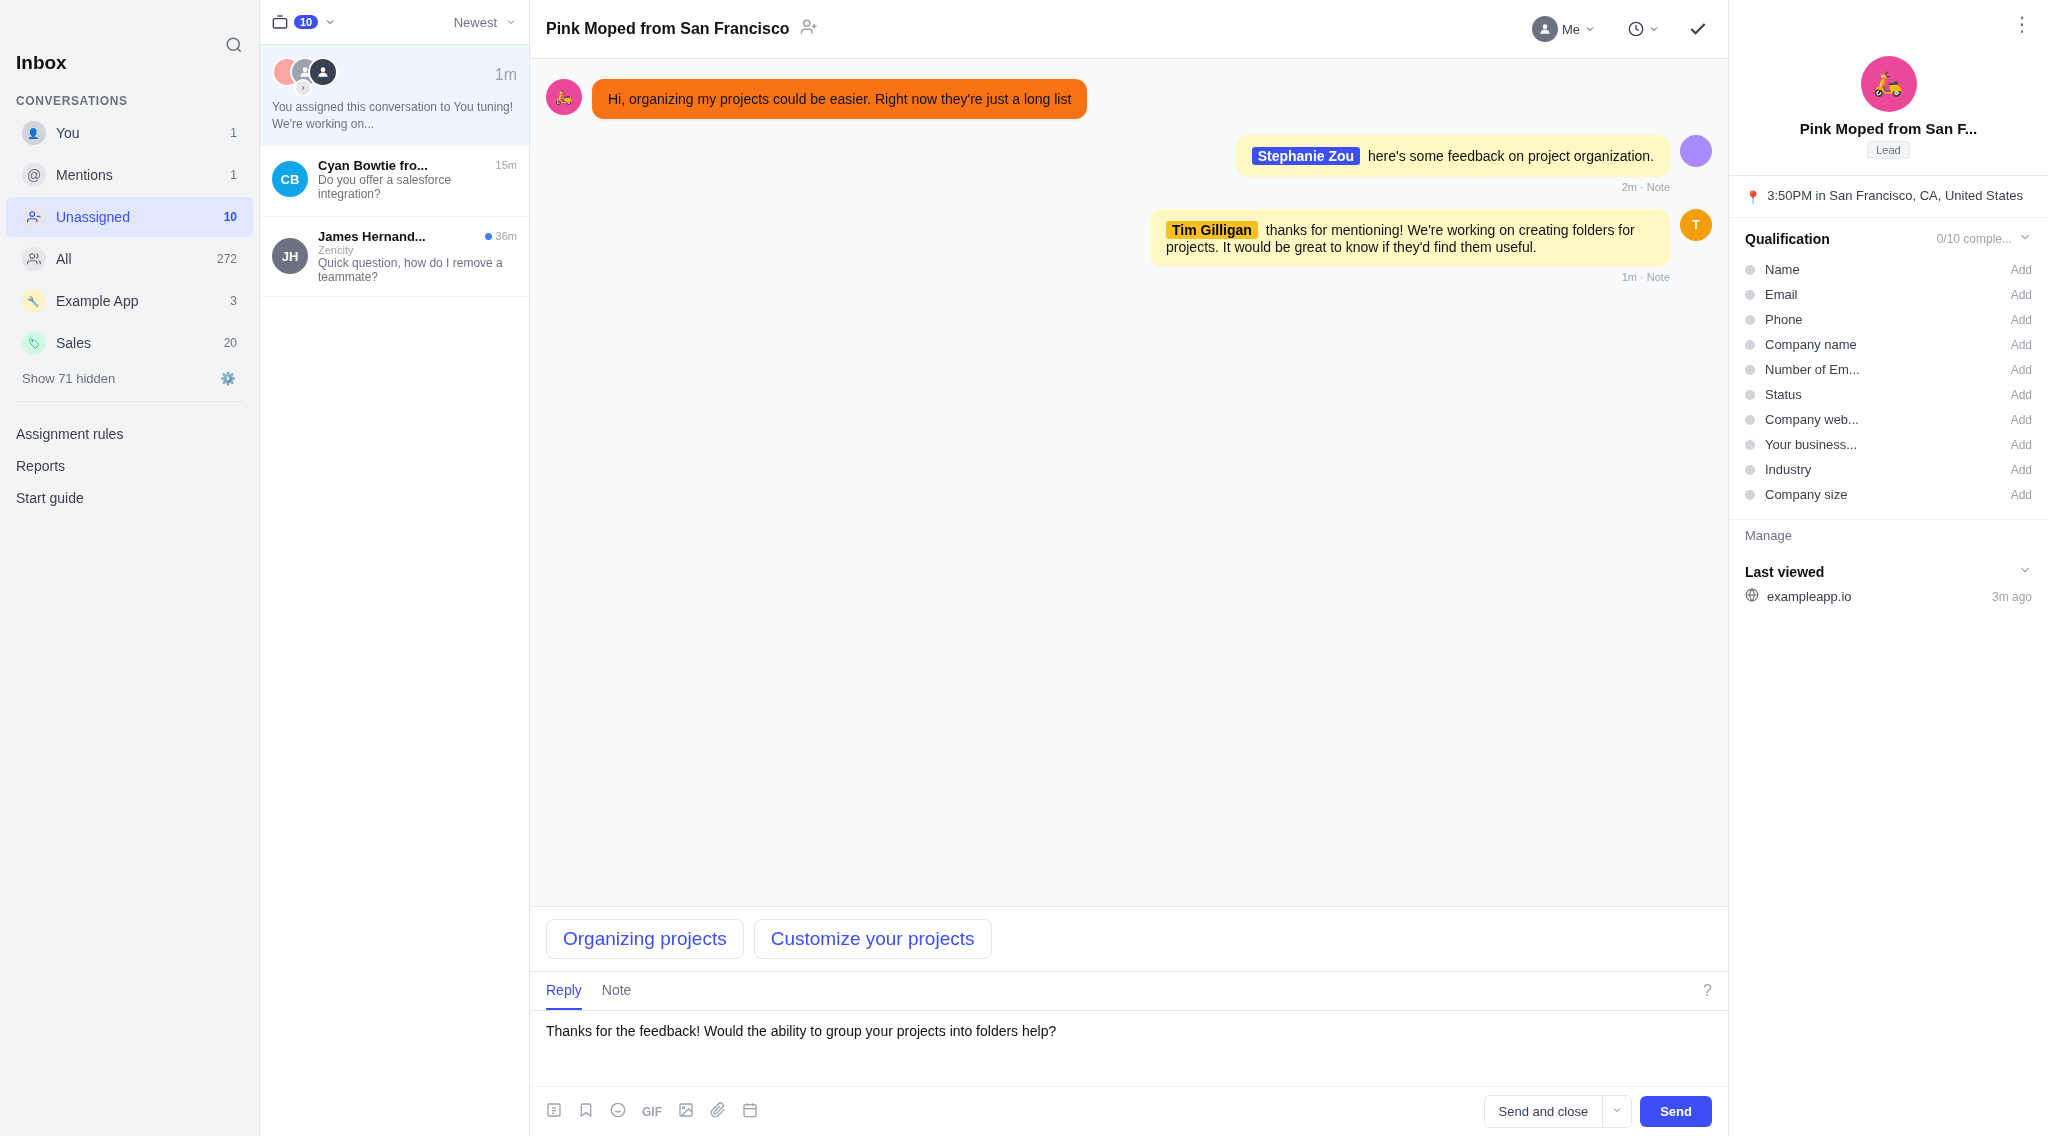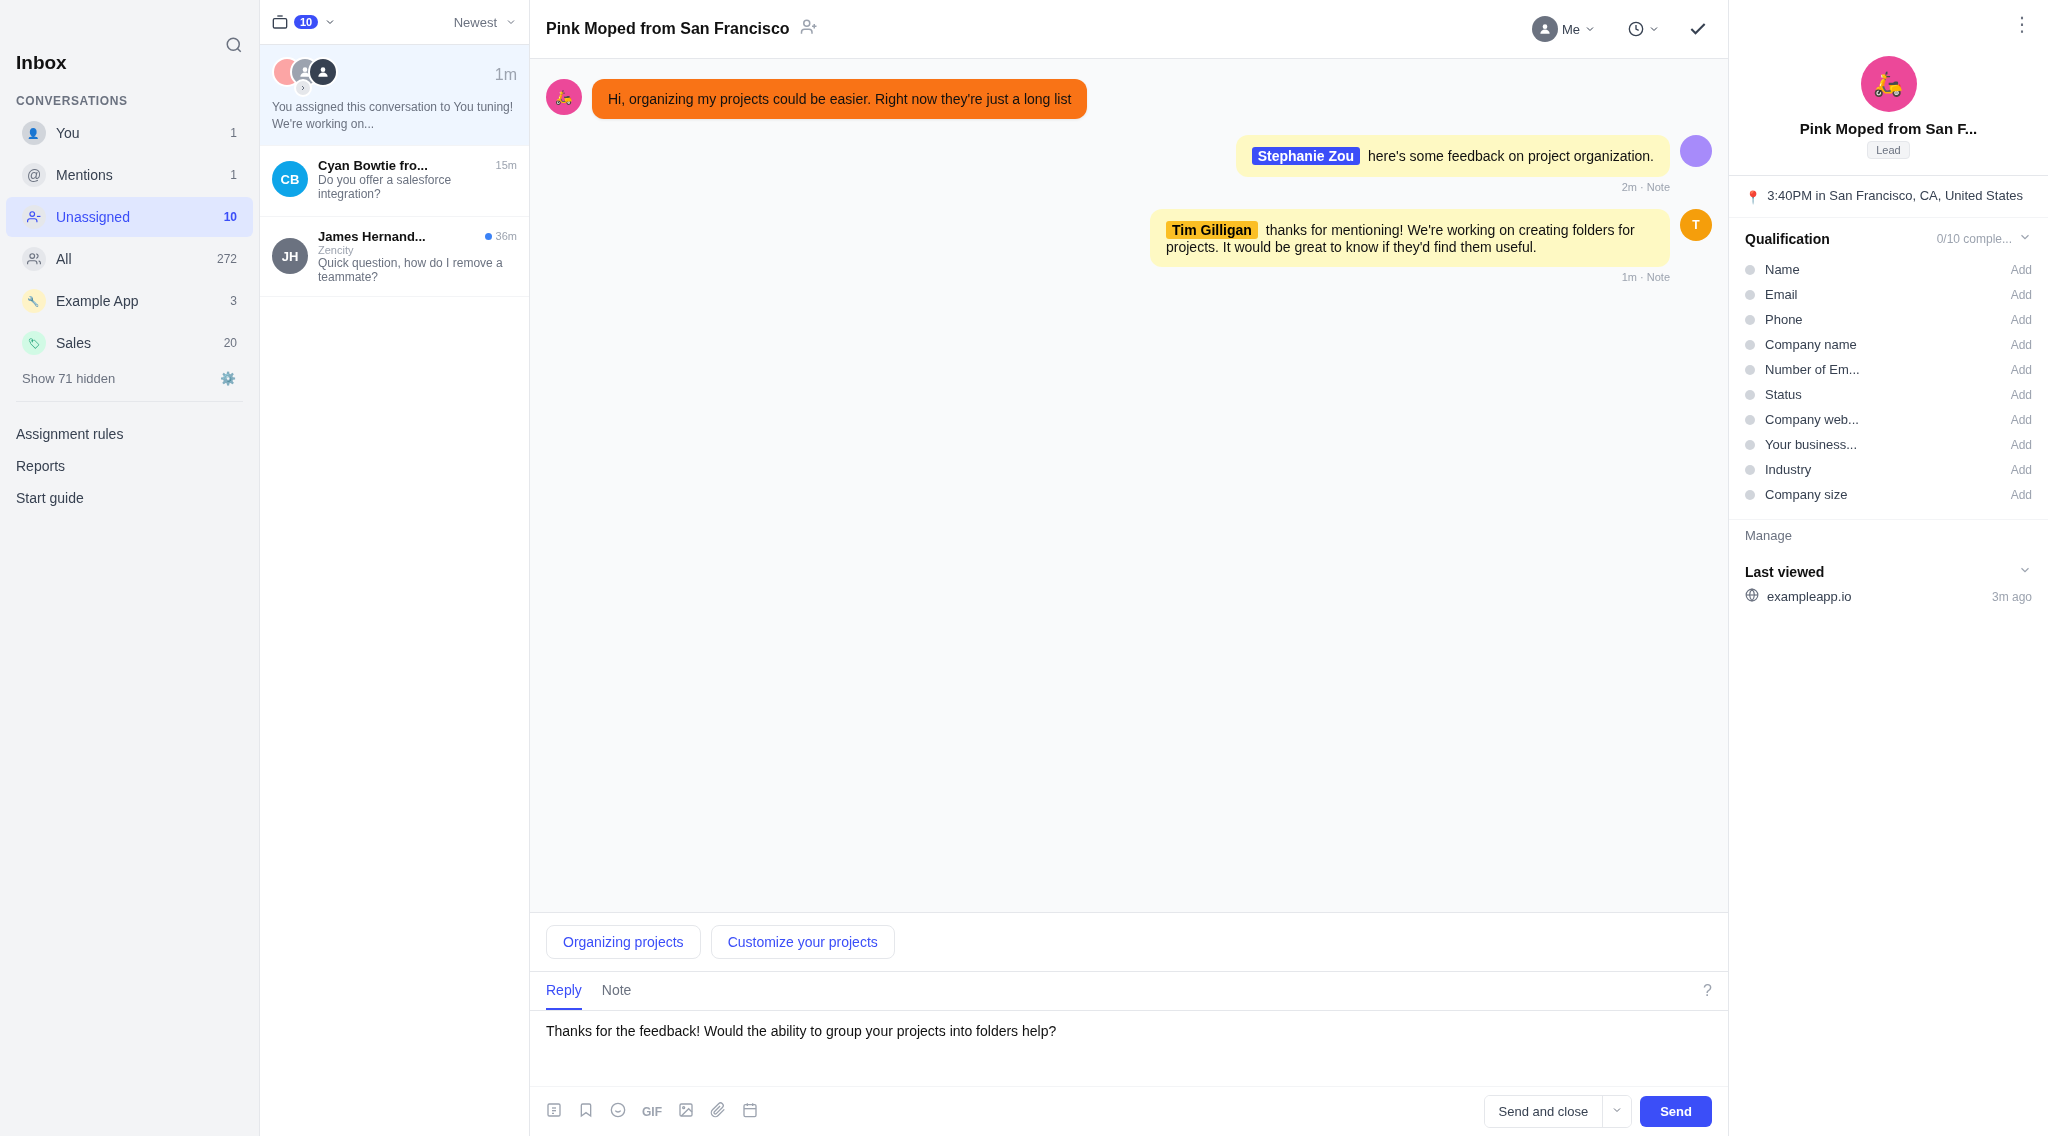--- a/index.html
+++ b/index.html
@@ -49,21 +49,21 @@
     .msg-incoming { display: flex; align-items: flex-start; gap: 10px; }
     .msg-avatar { width: 36px; height: 36px; border-radius: 50%; background: #ec4899; flex-shrink: 0; display: flex; align-items: center; justify-content: center; color: #fff; font-size: 14px; font-weight: 700; }
     .msg-bubble { background: #f97316; border-radius: 12px; padding: 12px 16px; max-width: 520px; font-size: 14px; color: #111; box-shadow: 0 1px 3px rgba(0,0,0,0.08); }
     .msg-note-bubble { background: #fef9c3; border-radius: 12px; padding: 12px 16px; max-width: 520px; font-size: 14px; color: #111; }
     .msg-note-meta { font-size: 11px; color: #9ca3af; text-align: right; margin-top: 4px; }
     .msg-highlight { display: inline-block; background: #fbbf24; color: #000; font-weight: 600; border-radius: 3px; padding: 1px 6px; margin-right: 4px; }
     .msg-highlight.blue { background: #3b4ef8; color: #fff; }
     .suggestions-area { padding: 12px 16px; border-top: 1px solid #e5e7eb; background: #fff; }
     .suggestions-label { font-size: 12px; color: #6b7280; margin-bottom: 8px; }
     .suggestions-row { display: flex; gap: 10px; }
-    .suggestion-btn { border: 1px solid #e5e7eb; border-radius: 8px; padding: 8px 16px; font-size: 14px; color: #3b4ef8; cursor: pointer; background: #fff; }
+    .suggestion-btn { border: 1px solid #e5e7eb; border-radius: 8px; padding: 8px 16px; font-size: 19px; color: #3b4ef8; cursor: pointer; background: #fff; }
     .reply-area { border-top: 1px solid #e5e7eb; background: #fff; }
     .reply-tabs { display: flex; gap: 0; padding: 0 16px; border-bottom: 1px solid #e5e7eb; }
     .reply-tab { padding: 10px 0; font-size: 14px; color: #6b7280; cursor: pointer; margin-right: 20px; border-bottom: 2px solid transparent; }
     .reply-tab.active { color: #3b4ef8; border-bottom: 2px solid #3b4ef8; font-weight: 500; }
     .reply-input { padding: 12px 16px; font-size: 14px; color: #111; min-height: 60px; outline: none; border: none; resize: none; width: 100%; }
     .reply-toolbar { display: flex; align-items: center; padding: 8px 16px; justify-content: space-between; border-top: 1px solid #f3f4f6; }
     .reply-tools { display: flex; align-items: center; gap: 16px; color: #9ca3af; }
     .reply-tool { cursor: pointer; font-size: 16px; }
     .reply-actions { display: flex; align-items: center; gap: 8px; }
     .send-close-btn { display: flex; align-items: center; border: 1px solid #e5e7eb; border-radius: 6px; overflow: hidden; }
@@ -409,21 +409,21 @@
   </div>
   <div class="right-panel-top">
     <div style="width:56px;height:56px;border-radius:50%;background:#ec4899;display:flex;align-items:center;justify-content:center;color:#fff;font-size:24px;margin-bottom:8px;">🛵</div>
     <div class="right-name">Pink Moped from San F...</div>
     <div class="lead-badge">Lead</div>
   </div>
 
   <div class="right-section">
     <div class="right-location">
       <span class="location-icon">📍</span>
-      <span>3:40PM in San Francisco, CA, United States</span>
+      <span>3:50PM in San Francisco, CA, United States</span>
     </div>
   </div>
 
   <div class="right-section">
     <div class="qual-header">
       <span class="qual-title">Qualification</span>
       <div style="display:flex;align-items:center;gap:6px;">
         <span class="qual-progress">0/10 comple...</span>
         <span class="qual-expand">
           <svg width="14" height="14" viewBox="0 0 24 24" fill="none" stroke="currentColor" stroke-width="2">

